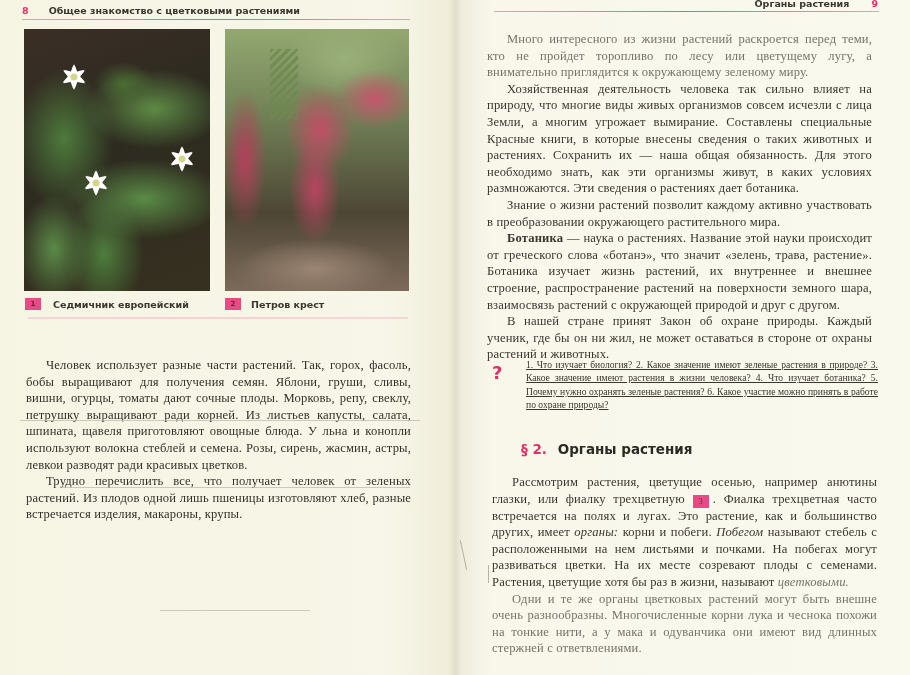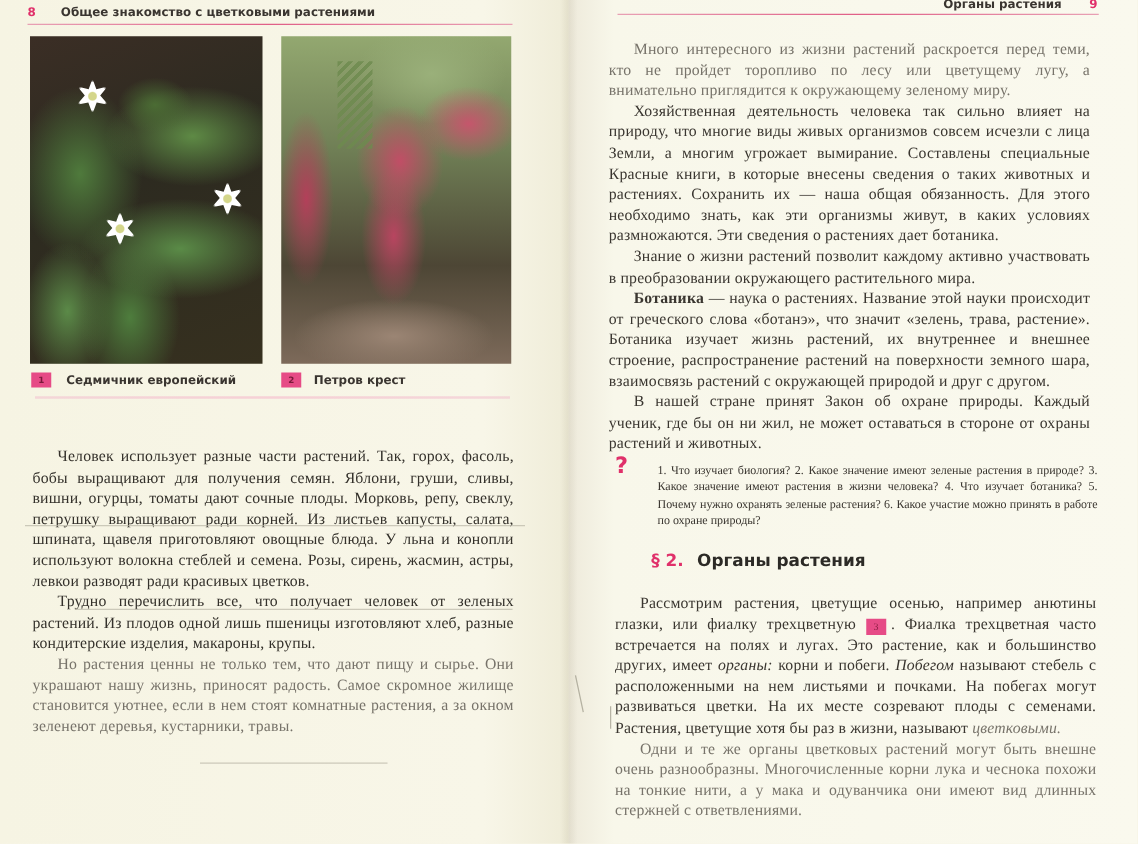--- a/index.html
+++ b/index.html
@@ -115,22 +115,22 @@
   .bold-term { font-weight: bold; }
   em.ital { font-style: italic; }
 
   
   .qmark {
     position: absolute; left: 492px; top: 362px;
     font-family: "DejaVu Sans", sans-serif; font-size: 18px; font-weight: bold;
     color: #e0306a;
   }
   .questions {
-    position: absolute; left: 526px; top: 370px; width: 352px;
-    font-size: 9.6px; line-height: 13.4px; text-align: justify; color: #3a3630;
+    position: absolute; left: 526px; top: 358px; width: 352px;
+    font-size: 9.6px; line-height: 13.4px; text-align: justify; color: #3a3630; text-decoration: underline;
   }
 
   
   .section-heading {
     position: absolute; left: 493px; top: 441px;
     font-family: "DejaVu Sans", "Liberation Sans", sans-serif;
     font-size: 13.5px; font-weight: bold; color: #2c2a26; margin-left: 28px;
   }
   .section-heading .sec-num { color: #e0306a; margin-right: 6px; }
 
@@ -179,22 +179,21 @@
       <span>Седмичник европейский</span>
     </div>
     <div class="caption cap2">
       <span class="badge">2</span>
       <span>Петров крест</span>
     </div>
     <div class="pink-strip"></div>
 
     <div class="text-block left-text">
       <p>Человек использует разные части растений. Так, горох, фасоль, бобы выращивают для получения семян. Яблони, груши, сливы, вишни, огурцы, томаты дают сочные плоды. Морковь, репу, свеклу, петрушку выращивают ради корней. Из листьев капусты, салата, шпината, щавеля приготовляют овощные блюда. У льна и конопли используют волокна стеблей и семена. Розы, сирень, жасмин, астры, левкои разводят ради красивых цветков.</p>
-      <p>Трудно перечислить все, что получает человек от зеленых растений. Из плодов одной лишь пшеницы изготовляют хлеб, разные кондитерские изделия, макароны, крупы.</p>
-      <p class="faded">Но растения ценны не только тем, что дают пищу и сырье. Они украшают нашу жизнь, приносят радость. Самое скромное жилище становится уютнее, если в нем стоят комнатные растения, а за окном зеленеют деревья, кустарники, травы.</p>
+      <p>Трудно перечислить все, что получает человек от зеленых растений. Из плодов одной лишь пшеницы изготовляют хлеб, разные встречается изделия, макароны, крупы.</p>
     </div>
 
     <div class="underline-mark ul1"></div>
     <div class="underline-mark ul2"></div>
     <div class="underline-mark ul3"></div>
   </div>
 
   <div class="page page-right">
   </div>
 

